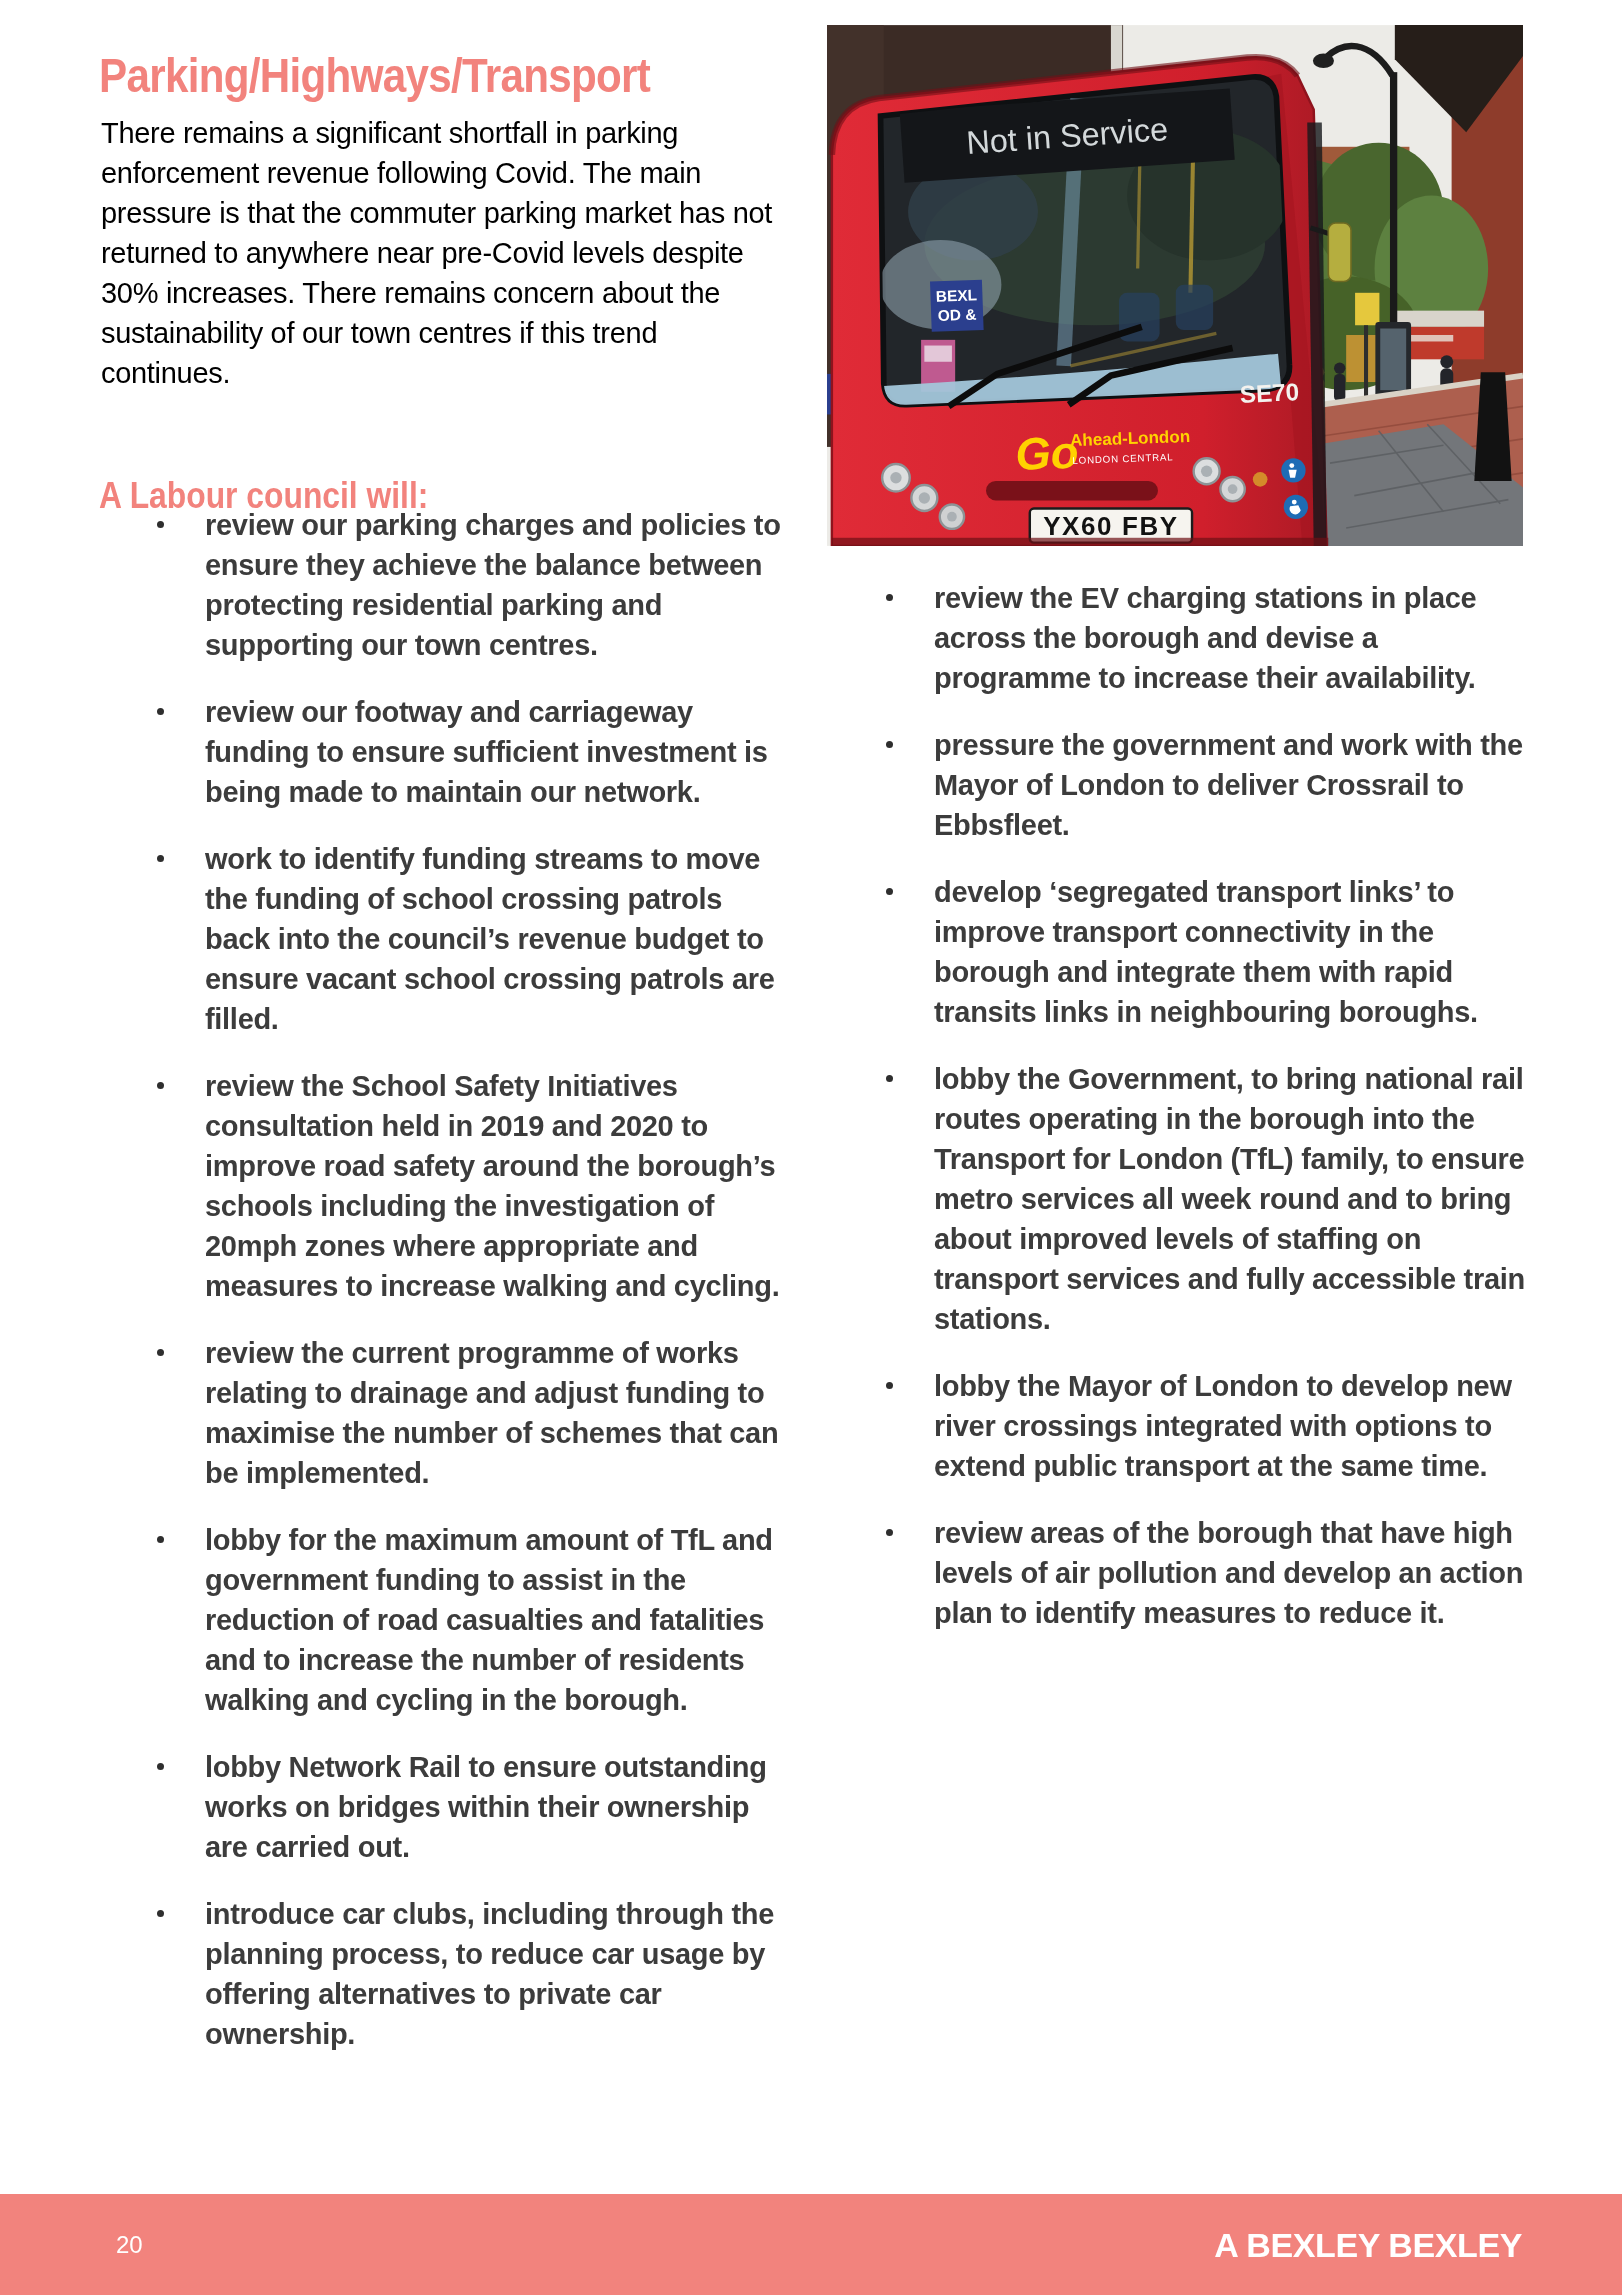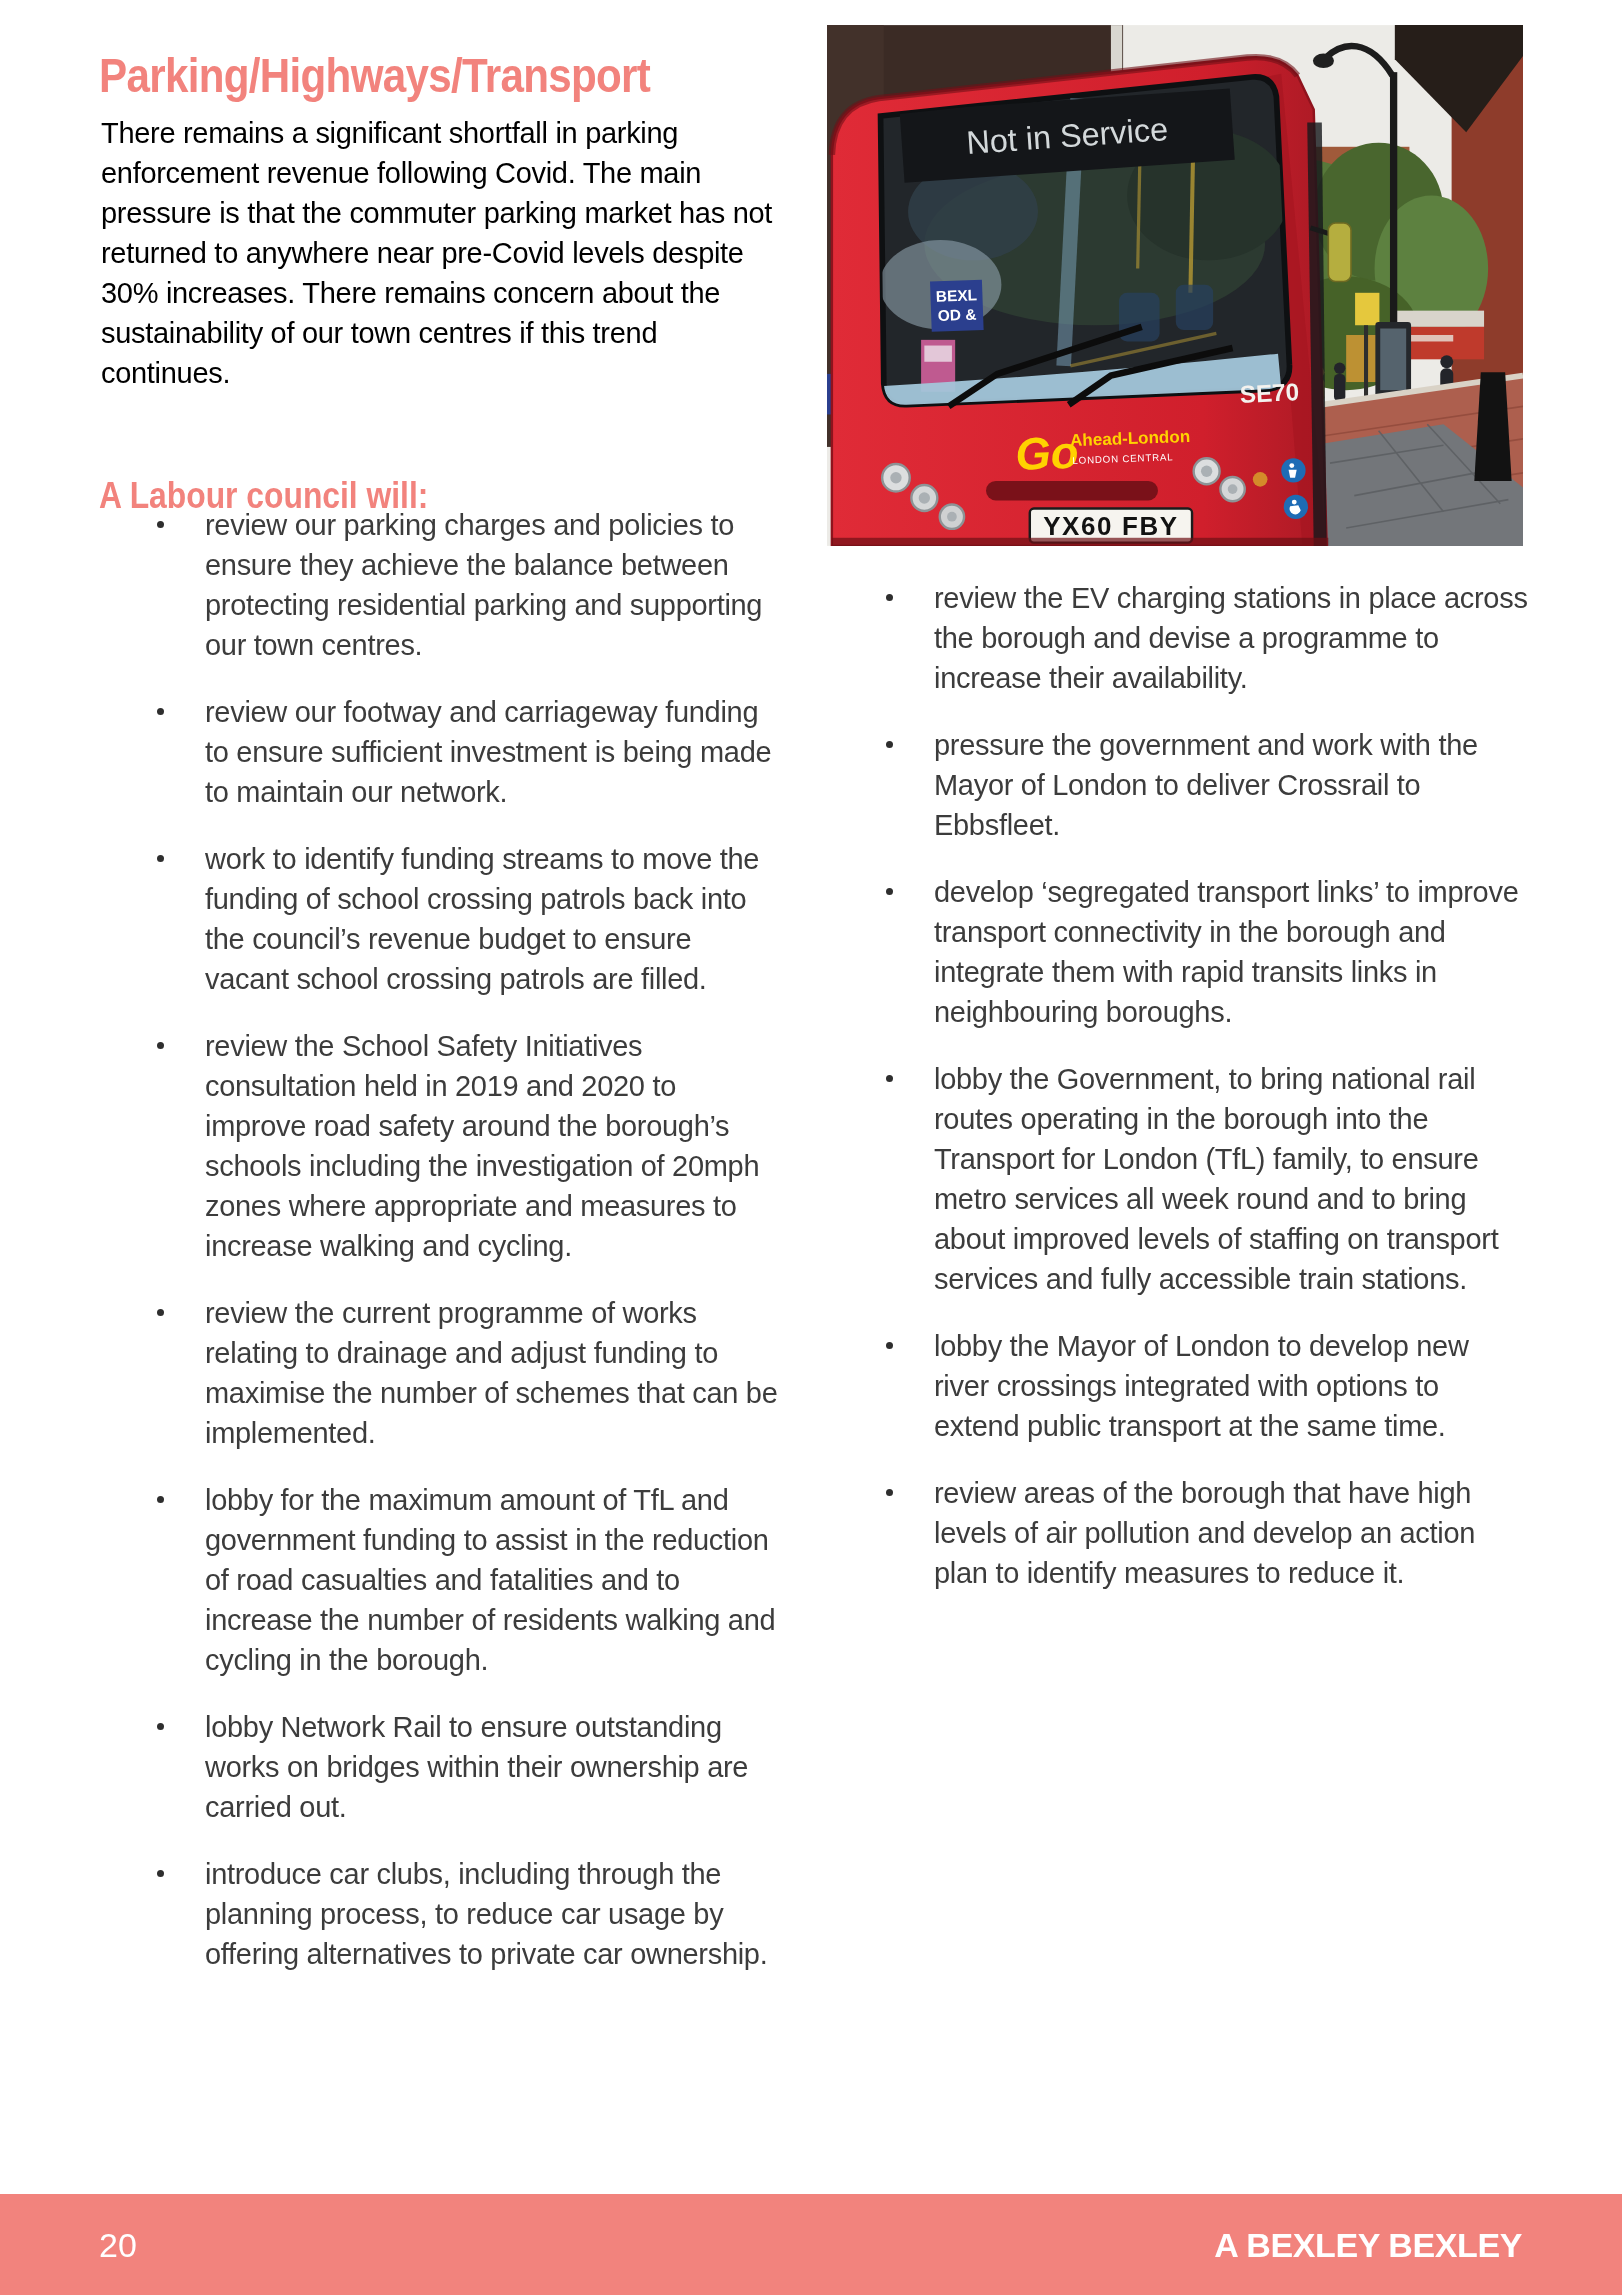--- a/index.html
+++ b/index.html
@@ -26,35 +26,35 @@
     font-size:37px;font-weight:700;
     transform:scaleX(.86);transform-origin:left top;
     white-space:nowrap;
   }
   ul.bullets{
     position:absolute;list-style:none;margin:0;padding:0;
     font-size:29px;line-height:40px;letter-spacing:-0.3px;color:#3c3c3c;
   }
   #left-bullets{left:157px;top:505px;width:625px;}
   #right-bullets{left:886px;top:578px;width:642px;}
-  ul.bullets li{position:relative;padding-left:48px;margin-bottom:27px;}
+  ul.bullets li{position:relative;padding-left:48px;margin-bottom:27px;font-weight:bold;}
   ul.bullets .dot{
     position:absolute;left:0;top:16px;width:7.3px;height:7.3px;border-radius:50%;
     background:#2e2e2e;
   }
   .photo{
     position:absolute;left:827px;top:25px;width:696px;height:521px;
     overflow:hidden;
   }
   .footer{
     position:absolute;left:0;top:2194px;width:1622px;height:101px;
   }
   .page-num{
-    position:absolute;left:99px;top:50%;transform:translateY(-50%);
-    font-size:34px;color:#ffffff;
+    position:absolute;left:116px;top:50%;transform:translateY(-50%);
+    font-size:24px;color:#ffffff;
   }
   .brand{
     position:absolute;right:100px;top:50%;transform:translateY(-50%);
     font-size:34px;font-weight:700;color:#ffffff;letter-spacing:-0.4px;
     white-space:nowrap;
   }
   svg text{font-family:"Liberation Sans", sans-serif;}
 </style>
 </head>
 <body>

